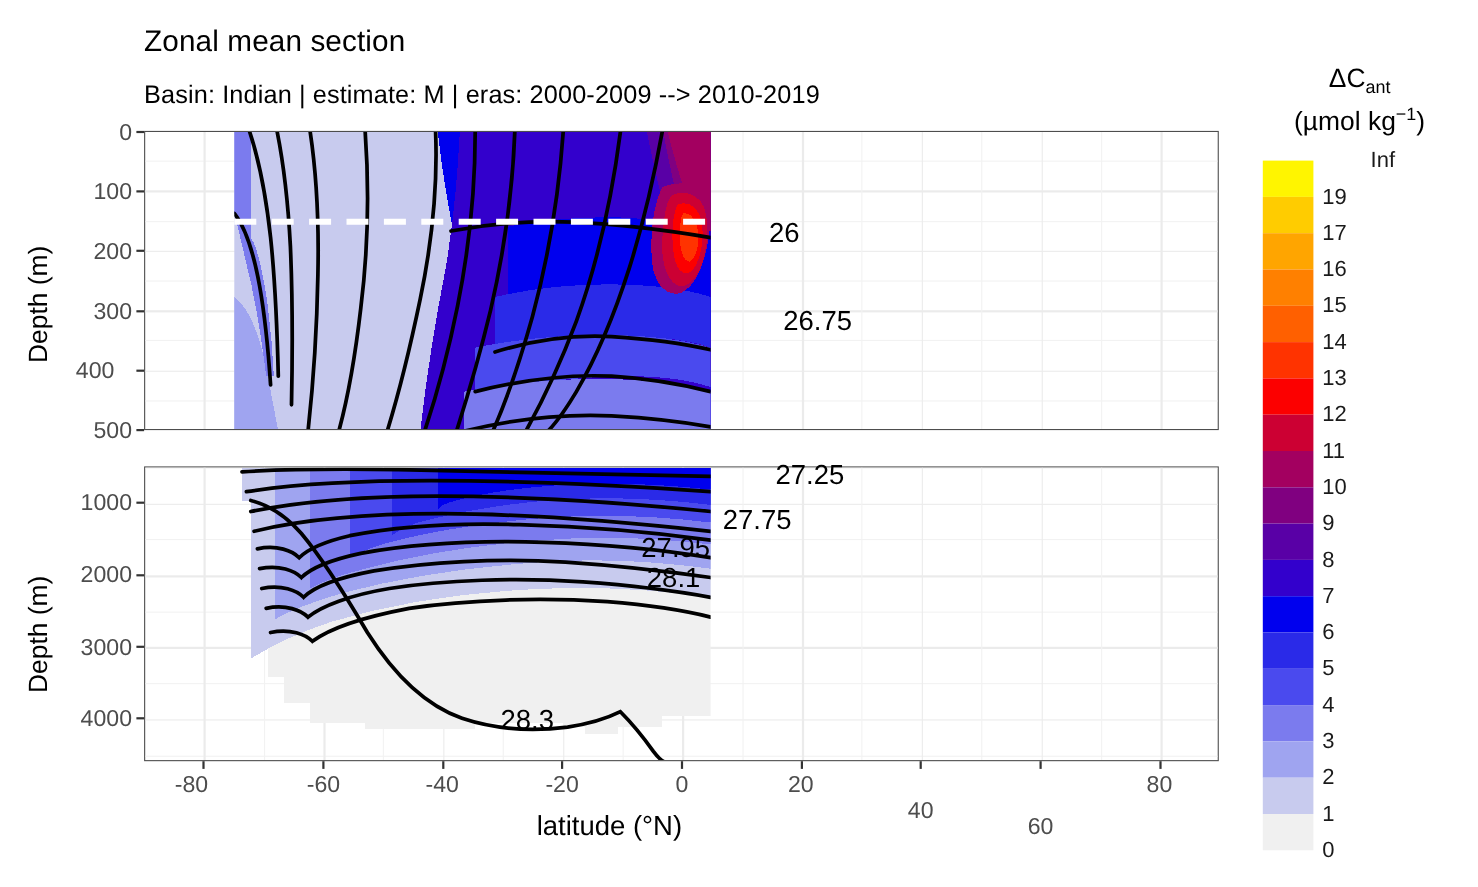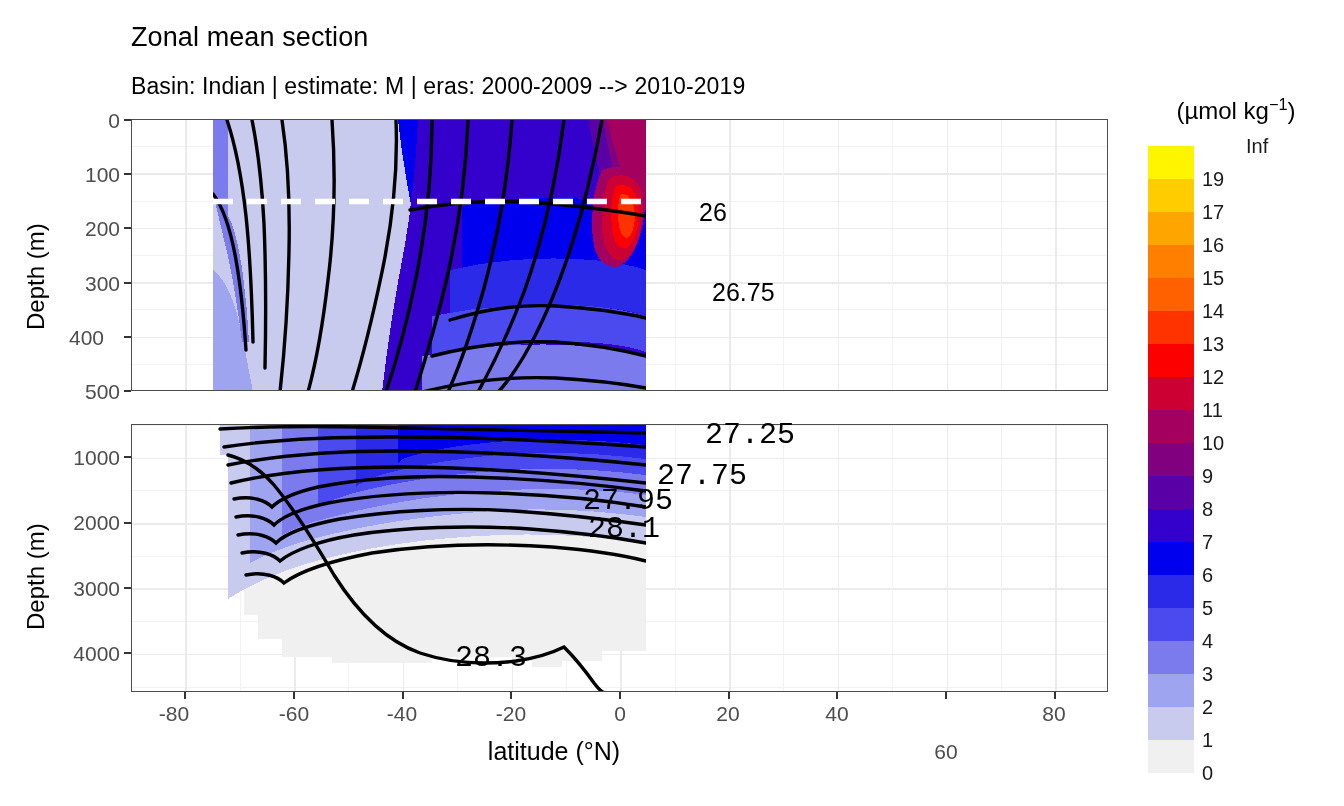--- a/index.html
+++ b/index.html
@@ -48,21 +48,21 @@
   #legend{position:absolute;left:1128px;top:50px;width:216px;height:720px;}
   #legend-title-1{position:absolute;left:0;width:216px;text-align:center;top:8px;font-size:24px;}
   #legend-title-2{position:absolute;left:0;width:216px;text-align:center;top:45px;font-size:24px;}
   #legend-bar{position:absolute;left:20px;top:96px;width:46px;}
   .legend-band{width:46px;display:block;}
   .legend-label{position:absolute;left:74px;font-size:20px;color:#1a1a1a;white-space:nowrap;}
   sub,sup{font-size:.68em;}
 
   
   .clabel{position:absolute;font-size:25px;color:#000;white-space:nowrap;text-align:center;}
-  .clabel-lower{font-size:30px;font-family:Liberation Mono, monospace;}
+  .clabel-lower{font-size:25px;}
 </style>
 </head>
 <body>
 
 <div class="abs" id="plot-title">Zonal mean section</div>
 <div class="abs" id="plot-subtitle">Basin: Indian | estimate: M  | eras: 2000-2009 --&gt; 2010-2019</div>
 
 <div class="panel" id="panel-upper">
 
   <div class="grid-line grid-major-h" style="top:53.4px"></div>
@@ -298,27 +298,28 @@
 <div class="tickmark xtickmark abs" style="left:836px;top:692px"></div>
 <div class="tickmark xtickmark abs" style="left:945px;top:692px"></div>
 <div class="tickmark xtickmark abs" style="left:1054px;top:692px"></div>
 
 <div class="xtick abs" style="left:134px;top:702px">-80</div>
 <div class="xtick abs" style="left:254px;top:702px">-60</div>
 <div class="xtick abs" style="left:362px;top:702px">-40</div>
 <div class="xtick abs" style="left:471px;top:702px">-20</div>
 <div class="xtick abs" style="left:580px;top:702px">0</div>
 <div class="xtick abs" style="left:688px;top:702px">20</div>
-<div class="xtick abs" style="left:797px;top:702px">40</div>
+<div class="xtick abs" style="left:797px;top:726px">40</div>
 <div class="xtick abs" style="left:906px;top:740px">60</div>
 <div class="xtick abs" style="left:1014px;top:702px">80</div>
 
 <div class="axis-title abs" id="x-axis-title">latitude (°N)</div>
 
 <div id="legend">
+  <div id="legend-title-1">ΔC<sub>ant</sub></div>
   <div id="legend-title-2">(µmol kg<sup>−1</sup>)</div>
   <div id="legend-bar">
       <div class="legend-band" style="height: 33px; background: rgb(255, 245, 0);"></div>
       <div class="legend-band" style="height: 33px; background: rgb(255, 204, 0);"></div>
       <div class="legend-band" style="height: 33px; background: rgb(255, 165, 0);"></div>
       <div class="legend-band" style="height: 33px; background: rgb(255, 128, 0);"></div>
       <div class="legend-band" style="height: 33px; background: rgb(255, 96, 0);"></div>
       <div class="legend-band" style="height: 33px; background: rgb(255, 51, 0);"></div>
       <div class="legend-band" style="height: 33px; background: rgb(252, 0, 0);"></div>
       <div class="legend-band" style="height: 33px; background: rgb(204, 0, 51);"></div>

